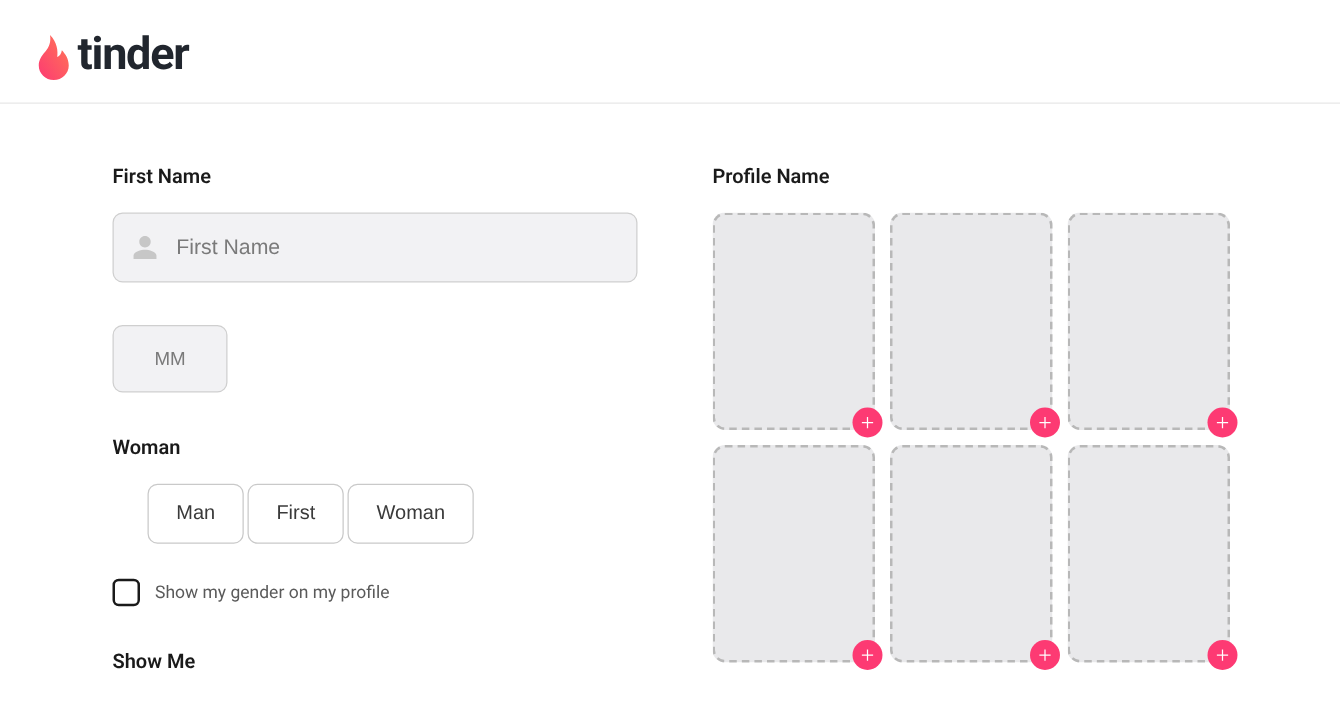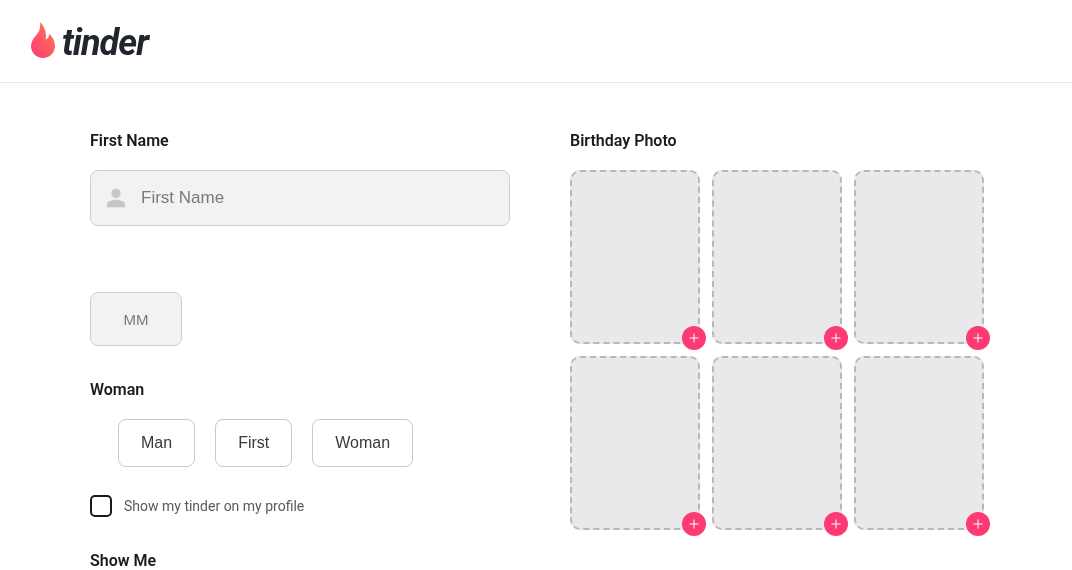--- a/index.html
+++ b/index.html
@@ -12,23 +12,22 @@
       overflow: hidden;
     }
     .header {
       display: flex;
       align-items: center;
       padding: 22px 28px 18px;
       border-bottom: 1px solid #e8e8e8;
     }
     .logo {
       display: flex;
-      align-items: flex-start;
+      align-items: flex-end;
       gap: 4px;
-      font-style: italic;
     }
     .logo-flame { width: 30px; height: 36px; }
     .logo-text {
       font-size: 36px;
       font-weight: 700;
       letter-spacing: -1px;
       color: #21262e;
     }
     .content {
       display: flex;
@@ -69,24 +68,24 @@
     .bday-input {
       height: 54px;
       border: 1px solid #cfcfcf;
       background: #f2f2f4;
       border-radius: 8px;
       text-align: center;
       font-size: 15px;
       color: #333;
       outline: none;
     }
-    .bday-input.mm, .bday-input.dd { width: 92px; margin-top: 32px; }
+    .bday-input.mm, .bday-input.dd { width: 92px; }
     .bday-input.yyyy { width: 92px; }
     .bday-input::placeholder { color: #7a7a7a; }
-    .gender-row { display: flex; gap: 20px; margin-bottom: 28px; padding-left: 28px; }
+    .gender-row { display: flex; gap: 3px; margin-bottom: 28px; padding-left: 28px; }
     .gender-btn {
       height: 48px;
       padding: 0 22px;
       border: 1px solid #c9c9c9;
       background: #fff;
       border-radius: 8px;
       font-size: 16px;
       font-weight: 500;
       color: #3a3a3a;
       cursor: pointer;
@@ -174,32 +173,32 @@
 
     <div class="section">
       <div class="section-label">Woman</div>
       <div class="gender-row">
         <button class="gender-btn">Man</button>
         <button class="gender-btn">First</button>
         <button class="gender-btn">Woman</button>
       </div>
       <div class="checkbox-row">
         <div class="checkbox"></div>
-        <span class="checkbox-label">Show my tinder on my profile</span>
+        <span class="checkbox-label">Show my gender on my profile</span>
       </div>
     </div>
 
     <div class="section">
       <div class="section-label">Show Me</div>
     </div>
 
   </div>
 
   <div class="col-right">
-    <div class="section-label">Birthday Photo</div>
+    <div class="section-label">Profile Name</div>
     <div class="photo-grid">
       <div class="photo-slot">
         <div class="add-badge">
           <svg viewBox="0 0 24 24">
               <path d="M11 3h2v8h8v2h-8v8h-2v-8H3v-2h8z"></path>
             </svg>
         </div>
       </div>
       <div class="photo-slot">
         <div class="add-badge">

